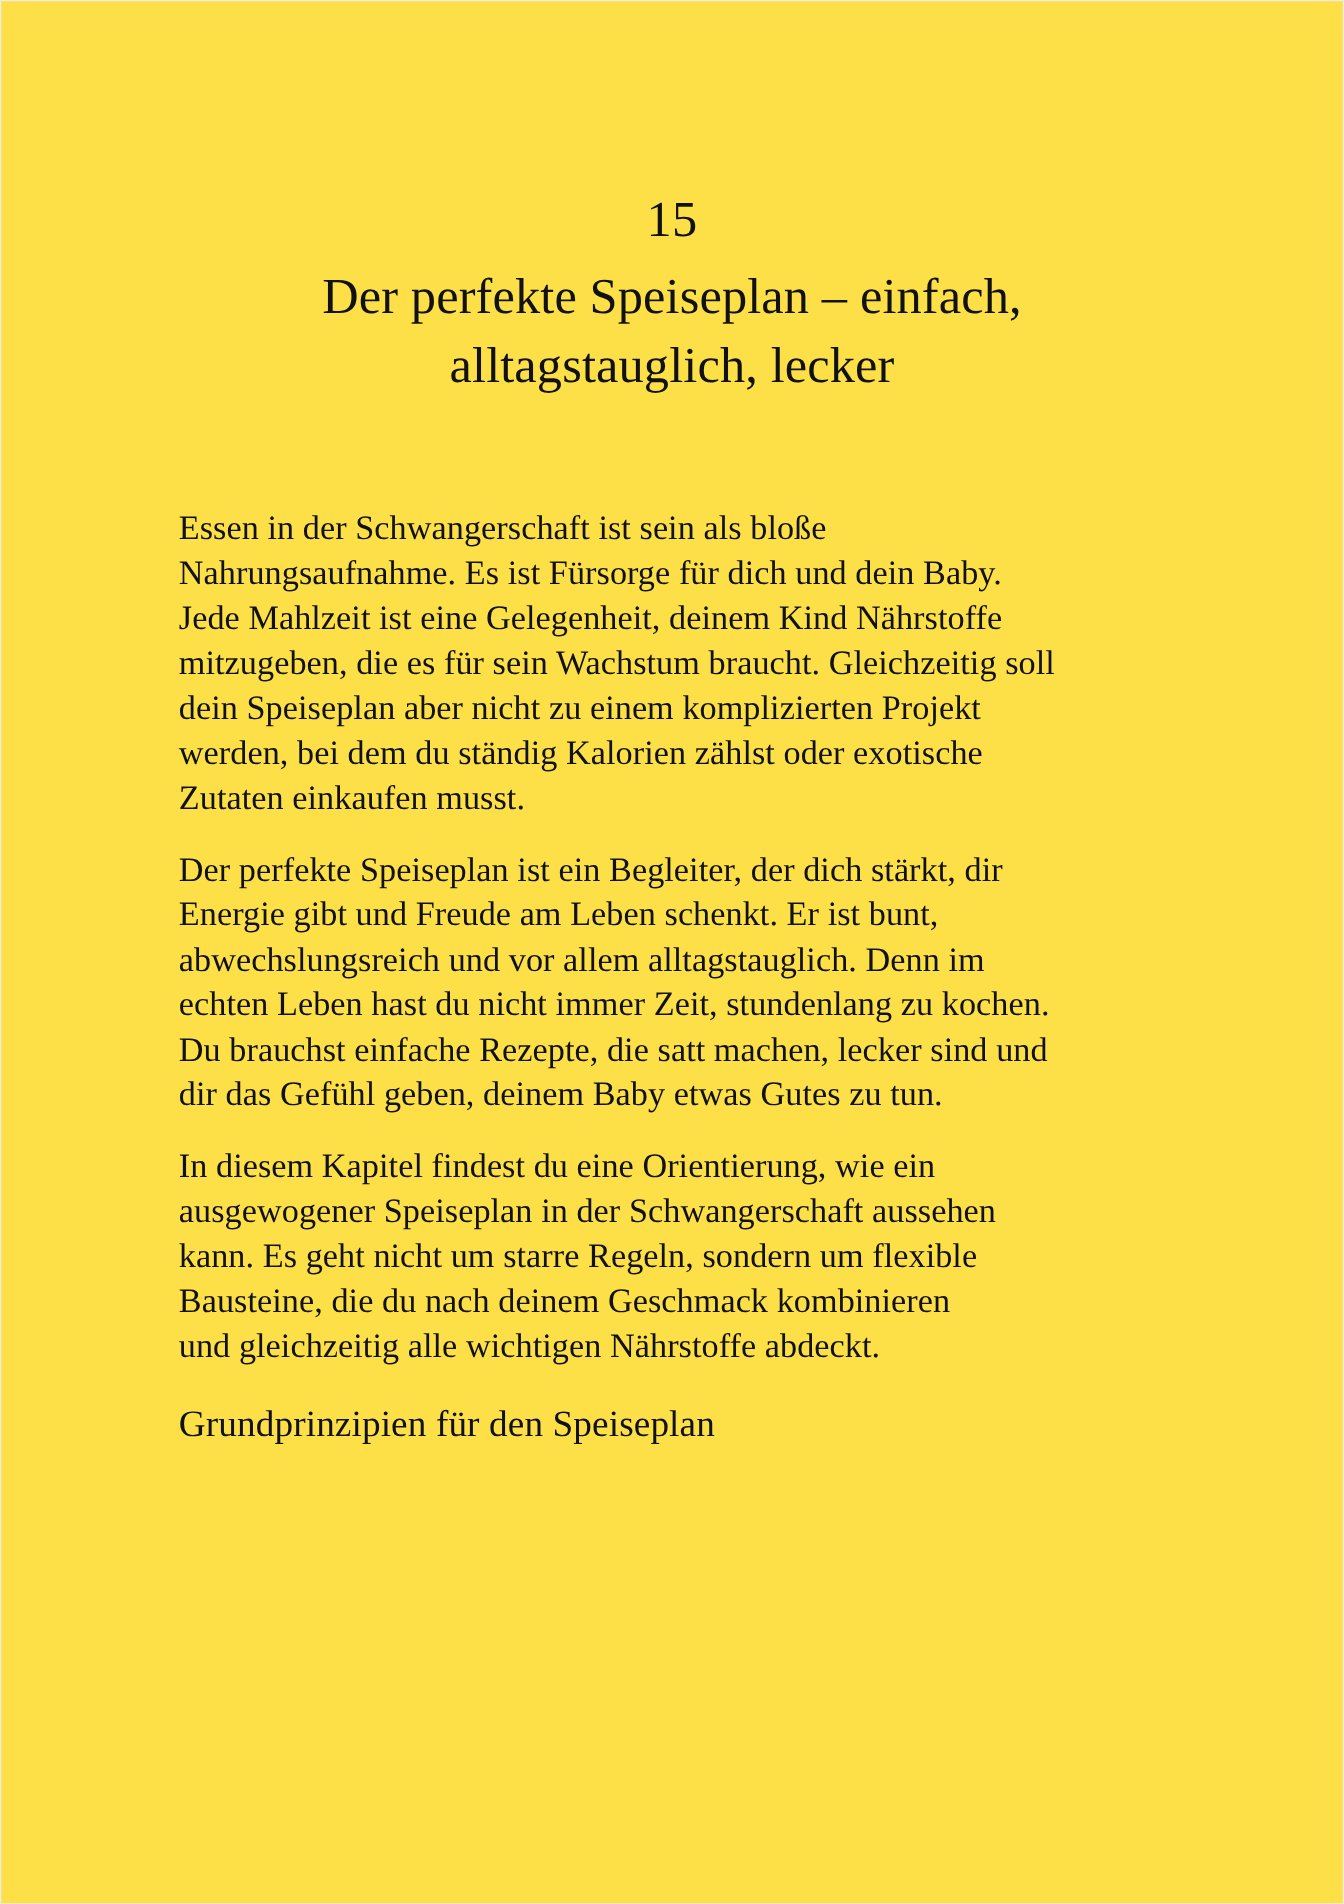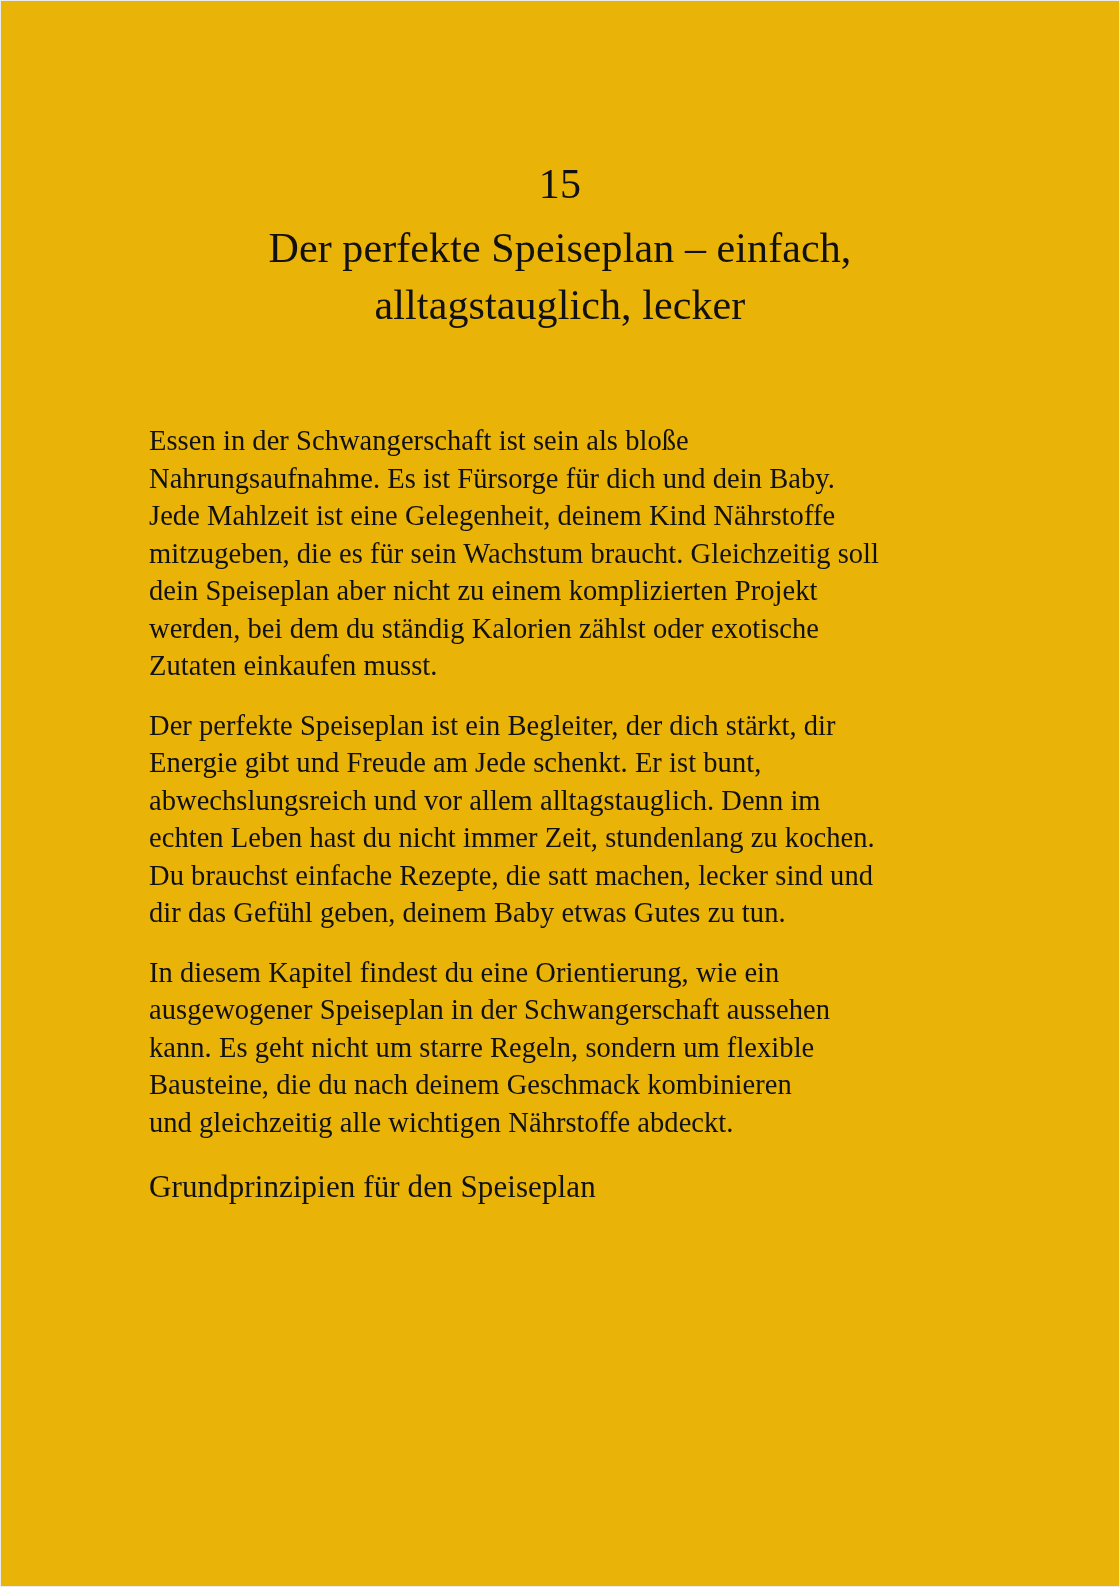--- a/index.html
+++ b/index.html
@@ -14,21 +14,21 @@
     font-family: "Liberation Serif", "DejaVu Serif", serif;
     color: #111111;
     -webkit-font-smoothing: antialiased;
   }
 
   .page {
     position: relative;
     box-sizing: border-box;
     width: 1120px;
     height: 1587px;
-    background: #eab308;
+    background: #fde047;
     border: 1px solid #ebebeb;
     overflow: hidden;
   }
 
   .content {
     position: absolute;
     left: 148px;
     top: 0;
     width: 822px;
   }
@@ -114,21 +114,21 @@
         <span class="ln">Nahrungsaufnahme. Es ist Fürsorge für dich und dein Baby.</span>
         <span class="ln">Jede Mahlzeit ist eine Gelegenheit, deinem Kind Nährstoffe</span>
         <span class="ln">mitzugeben, die es für sein Wachstum braucht. Gleichzeitig soll</span>
         <span class="ln">dein Speiseplan aber nicht zu einem komplizierten Projekt</span>
         <span class="ln">werden, bei dem du ständig Kalorien zählst oder exotische</span>
         <span class="ln">Zutaten einkaufen musst.</span>
       </p>
 
       <p class="para">
         <span class="ln">Der perfekte Speiseplan ist ein Begleiter, der dich stärkt, dir</span>
-        <span class="ln">Energie gibt und Freude am Jede schenkt. Er ist bunt,</span>
+        <span class="ln">Energie gibt und Freude am Leben schenkt. Er ist bunt,</span>
         <span class="ln">abwechslungsreich und vor allem alltagstauglich. Denn im</span>
         <span class="ln">echten Leben hast du nicht immer Zeit, stundenlang zu kochen.</span>
         <span class="ln">Du brauchst einfache Rezepte, die satt machen, lecker sind und</span>
         <span class="ln">dir das Gefühl geben, deinem Baby etwas Gutes zu tun.</span>
       </p>
 
       <p class="para">
         <span class="ln">In diesem Kapitel findest du eine Orientierung, wie ein</span>
         <span class="ln">ausgewogener Speiseplan in der Schwangerschaft aussehen</span>
         <span class="ln">kann. Es geht nicht um starre Regeln, sondern um flexible</span>

